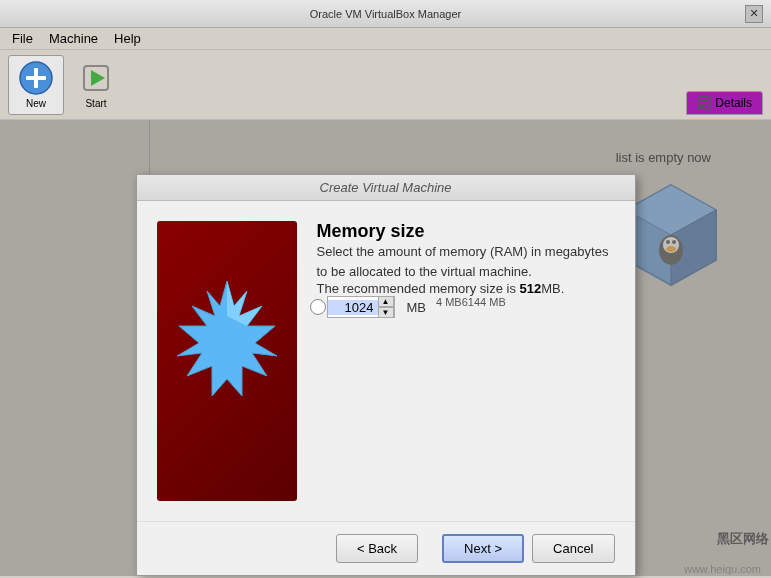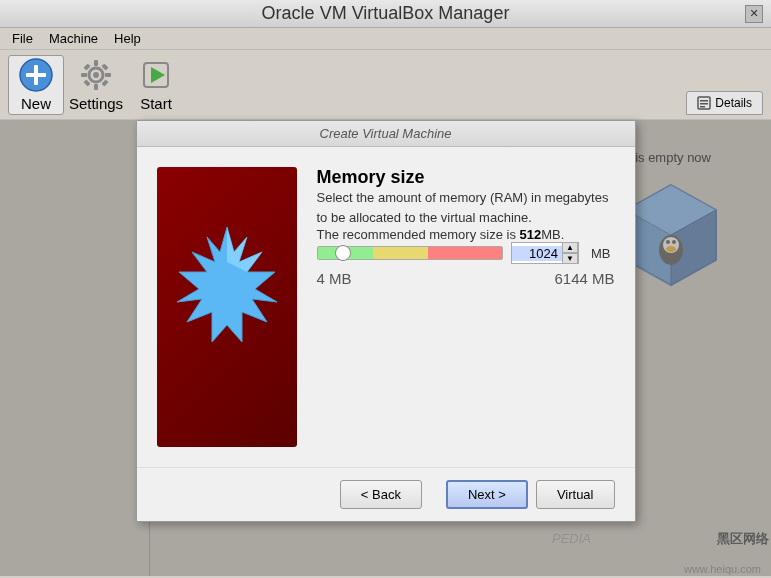--- a/index.html
+++ b/index.html
@@ -17,21 +17,21 @@
     .title-bar {
       background: linear-gradient(to bottom, #e8e8e8, #d0d0d0);
       height: 28px;
       display: flex;
       align-items: center;
       justify-content: center;
       border-bottom: 1px solid #aaa;
       position: relative;
     }
     .title-bar-text {
-      font-size: 18px;
+      font-size: 11px;
       color: #333;
     }
     .title-bar-close {
       position: absolute;
       right: 8px;
       top: 50%;
       transform: translateY(-50%);
       width: 18px;
       height: 18px;
       background: #c0c0c0;
@@ -73,42 +73,42 @@
     .toolbar-btn {
       display: flex;
       flex-direction: column;
       align-items: center;
       justify-content: center;
       width: 56px;
       height: 60px;
       background: none;
       border: none;
       cursor: pointer;
-      font-size: 15px;
+      font-size: 10px;
       color: #000;
       gap: 2px;
     }
     .toolbar-btn:first-child {
       background: #e8e8e8;
       border: 1px solid #999;
       border-radius: 3px;
     }
     .toolbar-icon {
       width: 36px;
       height: 36px;
       display: flex;
       align-items: center;
       justify-content: center;
     }
     .view-tab {
       display: flex;
       align-items: center;
       gap: 4px;
       padding: 4px 10px;
-      background: #e5e5e5;
+      background: #a21caf;
       border: 1px solid #999;
       border-radius: 3px 3px 0 0;
       cursor: pointer;
       font-size: 12px;
     }
 
     
     .main-area {
       background: #c8c4bc;
       flex: 1;
@@ -124,21 +124,21 @@
       font-size: 13px;
       color: #555;
     }
 
     
     .dialog-overlay {
       position: absolute;
       top: 0; left: 0; right: 0; bottom: 0;
       background: rgba(0,0,0,0.15);
       display: flex;
-      align-items: flex-start;
+      align-items: flex-end;
       justify-content: center;
       z-index: 100;
     }
 
     
     .dialog {
       background: #f0f0f0;
       border: 1px solid #999;
       box-shadow: 3px 3px 10px rgba(0,0,0,0.3);
       width: 500px;
@@ -197,21 +197,21 @@
       font-size: 13px;
       color: #333;
     }
     .dialog-rec b {
       color: #000;
     }
 
     
     .slider-area {
       display: flex;
-      flex-direction: column;
+      flex-direction: row;
       gap: 6px;
     }
     .slider-row {
       display: flex;
       align-items: center;
       gap: 8px;
     }
     .slider-track {
       flex: 1;
       height: 14px;
@@ -229,21 +229,21 @@
       width: 16px;
       height: 16px;
       background: white;
       border: 1px solid #888;
       border-radius: 50%;
       cursor: pointer;
     }
     .slider-labels {
       display: flex;
       justify-content: space-between;
-      font-size: 15px;
+      font-size: 11px;
       color: #555;
     }
     .spinbox {
       display: flex;
       align-items: center;
       border: 1px solid #aaa;
       background: white;
       height: 22px;
     }
     .spinbox-val {
@@ -330,40 +330,20 @@
   <button class="toolbar-btn">
     <div class="toolbar-icon">
 
       <svg width="36" height="36" viewBox="0 0 36 36">
         <circle cx="18" cy="18" r="16" fill="#4a90d9" stroke="#2a60a9" stroke-width="1.5"></circle>
         <rect x="16" y="8" width="4" height="20" fill="white" rx="1"></rect>
         <rect x="8" y="16" width="20" height="4" fill="white" rx="1"></rect>
       </svg>
     </div>
     <span>New</span>
-  </button>
-  <button class="toolbar-btn">
-    <div class="toolbar-icon">
-      <svg width="36" height="36" viewBox="0 0 36 36">
-        <circle cx="18" cy="18" r="7" fill="none" stroke="#888" stroke-width="3"></circle>
-        <circle cx="18" cy="18" r="3" fill="#888"></circle>
-
-        <g fill="#888">
-          <rect x="16" y="3" width="4" height="6" rx="1"></rect>
-          <rect x="16" y="27" width="4" height="6" rx="1"></rect>
-          <rect x="3" y="16" width="6" height="4" rx="1"></rect>
-          <rect x="27" y="16" width="6" height="4" rx="1"></rect>
-          <rect x="7" y="7" width="4" height="6" rx="1" transform="rotate(45 9 10)"></rect>
-          <rect x="25" y="7" width="4" height="6" rx="1" transform="rotate(-45 27 10)"></rect>
-          <rect x="7" y="23" width="4" height="6" rx="1" transform="rotate(-45 9 26)"></rect>
-          <rect x="25" y="23" width="4" height="6" rx="1" transform="rotate(45 27 26)"></rect>
-        </g>
-      </svg>
-    </div>
-    <span>Settings</span>
   </button>
   <button class="toolbar-btn">
     <div class="toolbar-icon">
       <svg width="36" height="36" viewBox="0 0 36 36">
         <rect x="6" y="6" width="24" height="24" rx="3" fill="none" stroke="#888" stroke-width="2"></rect>
         <polygon points="13,10 13,26 27,18" fill="#4a4"></polygon>
       </svg>
     </div>
     <span>Start</span>
   </button>
@@ -455,17 +435,17 @@
               <span>4 MB</span>
               <span>6144 MB</span>
             </div>
           </div>
         </div>
       </div>
 
       <div class="dialog-footer">
         <button class="btn">&lt; Back</button>
         <button class="btn btn-primary">Next &gt;</button>
-        <button class="btn">Virtual</button>
+        <button class="btn">Cancel</button>
       </div>
     </div>
   </div>
 </div>
 
 </body></html>

